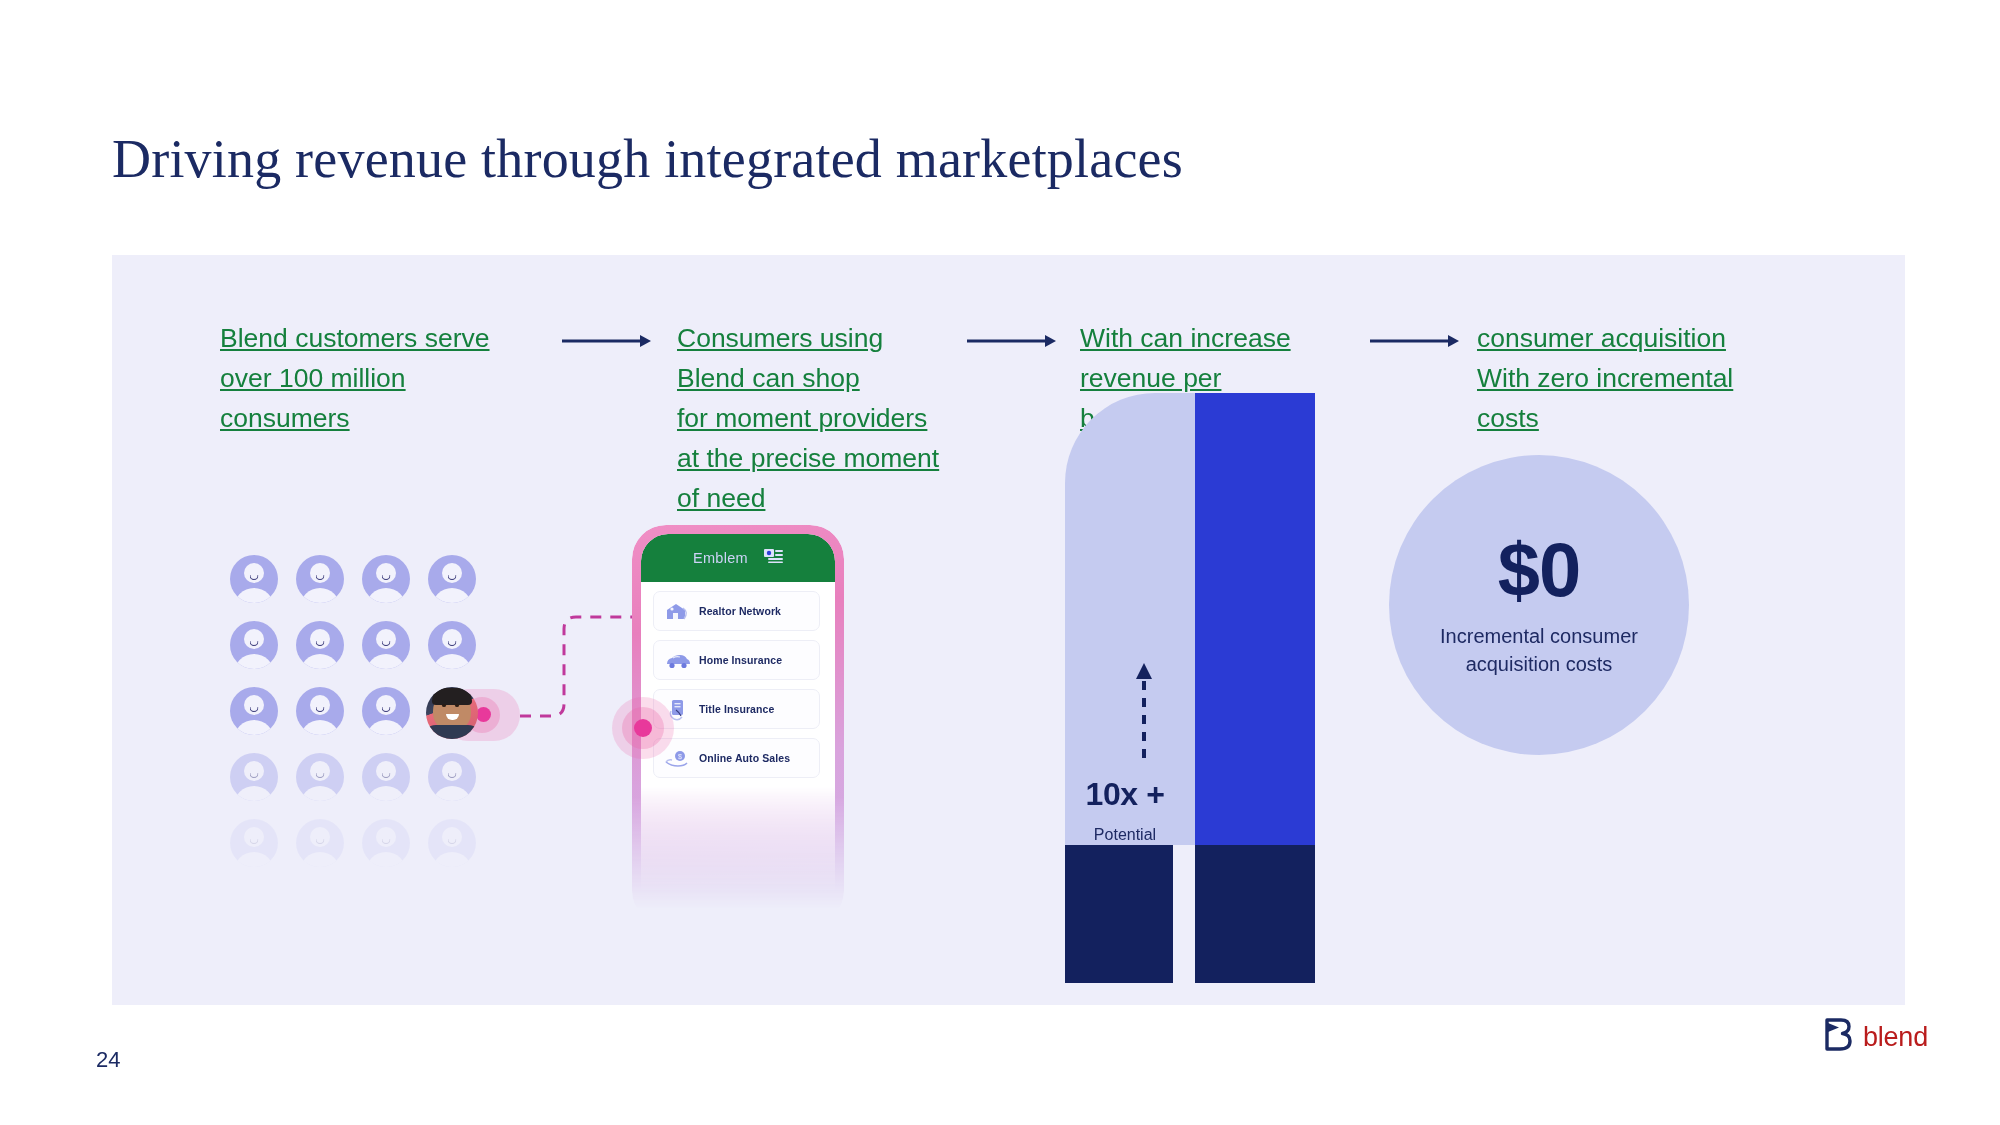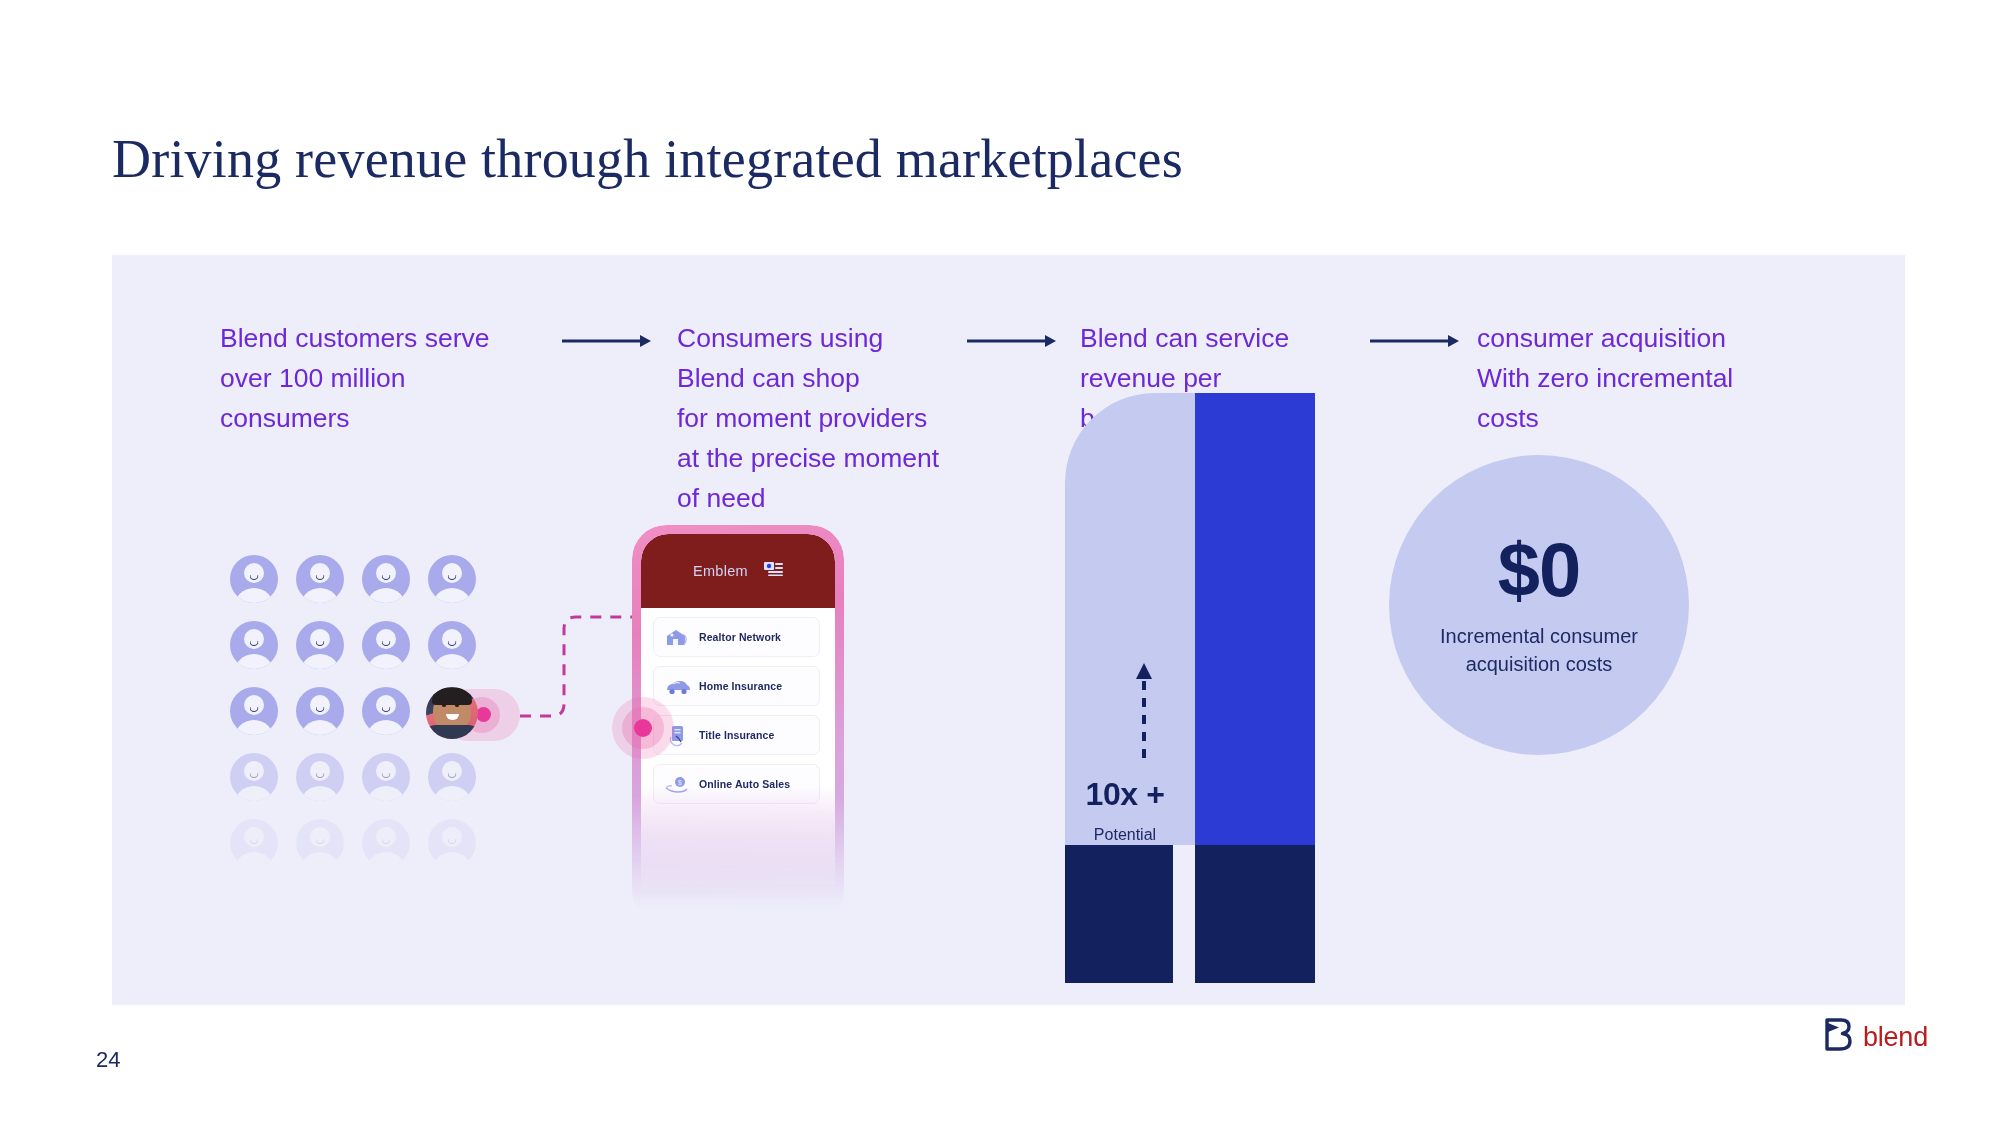--- a/index.html
+++ b/index.html
@@ -24,21 +24,21 @@
 
   
   #content-panel {
     position:absolute;
     left:112px; top:255px;
     width:1793px; height:750px;
     background:#eeeefa;
   }
 
   
-  .step-col { position:absolute; top:63px; color:#6d28d9; font-size:26.5px; line-height:40px; }
+  .step-col { position:absolute; top:63px; color:#15803d; font-size:26.5px; line-height:40px;text-decoration:underline; }
   .step-col.c1 { left:108px; width:330px; }
   .step-col.c2 { left:565px; width:320px; }
   .step-col.c3 { left:968px; width:300px; }
   .step-col.c4 { left:1365px; width:320px; }
   .step-col div { white-space:nowrap; }
 
   .arrow { position:absolute; top:77px; height:18px; }
   .arrow.a1 { left:450px; width:90px; }
   .arrow.a2 { left:855px; width:90px; }
   .arrow.a3 { left:1258px; width:90px; }
@@ -106,21 +106,21 @@
     -webkit-mask-image:linear-gradient(to bottom, #000 0%, #000 68%, rgba(0,0,0,0) 96%);
     mask-image:linear-gradient(to bottom, #000 0%, #000 68%, rgba(0,0,0,0) 96%);
   }
   #phone-screen {
     position:absolute; left:9px; top:9px; width:194px; height:382px;
     border-radius:27px; background:#ffffff; overflow:hidden;
     -webkit-mask-image:linear-gradient(to bottom, #000 0%, #000 66%, rgba(0,0,0,0) 94%);
     mask-image:linear-gradient(to bottom, #000 0%, #000 66%, rgba(0,0,0,0) 94%);
   }
   #phone-header {
-    position:relative; height:74px; background:#7f1d1d;
+    position:relative; height:48px; background:#15803d;
     border-radius:27px 27px 0 0;
     display:flex; align-items:center; justify-content:center; gap:16px;
   }
   #phone-brand { color:#cdd3f7; font-size:14.5px; letter-spacing:0.3px; }
   .service-row {
     margin:9px 15px 0 12px; height:40px; background:#fdfdff;
     border:1px solid #edeef6; border-radius:7px;
     display:flex; align-items:center; gap:8px; padding-left:9px;
   }
   .service-label { color:#1e2a63; font-size:10.5px; font-weight:bold; letter-spacing:0.1px; }
@@ -201,21 +201,21 @@
   </div>
 
   <div class="arrow a2">
     <svg width="90" height="18" viewBox="0 0 90 18">
       <line x1="0" y1="9" x2="78" y2="9" stroke="#1b2a63" stroke-width="3"></line>
       <path d="M78 3 L89 9 L78 15 Z" fill="#1b2a63"></path>
     </svg>
   </div>
 
   <div class="step-col c3">
-    <div>Blend can service</div>
+    <div>With can increase</div>
     <div>revenue per</div>
     <div>banking transaction</div>
   </div>
 
   <div class="arrow a3">
     <svg width="90" height="18" viewBox="0 0 90 18">
       <line x1="0" y1="9" x2="78" y2="9" stroke="#1b2a63" stroke-width="3"></line>
       <path d="M78 3 L89 9 L78 15 Z" fill="#1b2a63"></path>
     </svg>
   </div>

